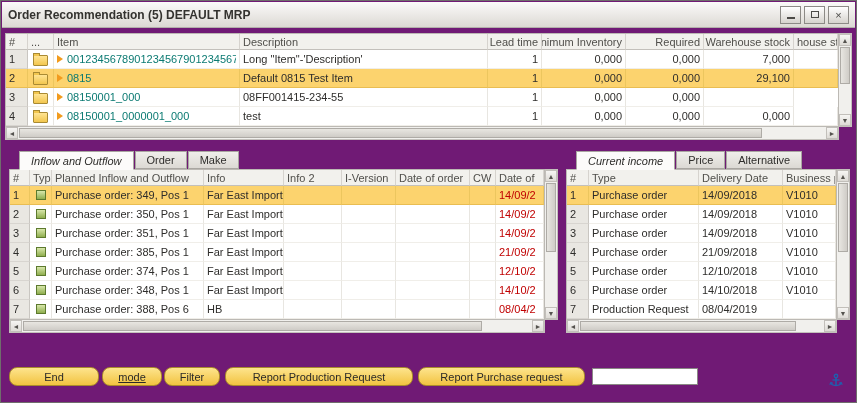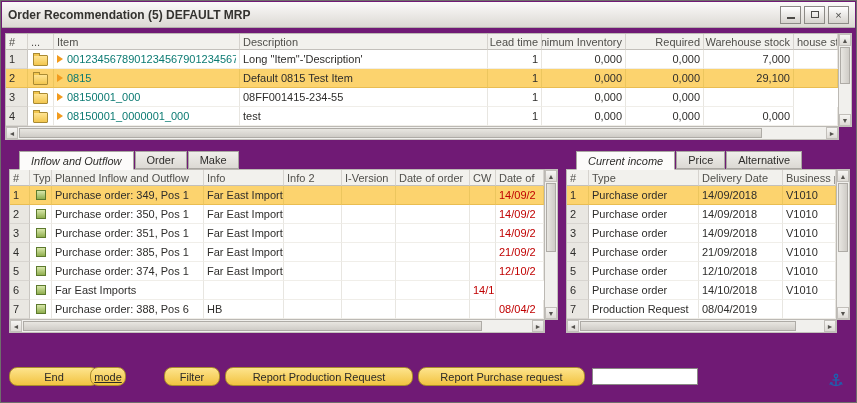--- a/index.html
+++ b/index.html
@@ -52,21 +52,21 @@
   .lp-tbl{width:536px;}
   .lp-row{grid-template-columns:20px 22px 152px 80px 58px 54px 74px 26px 1fr;}
   .rp-tbl{width:271px;}
   .rp-row{grid-template-columns:22px 110px 84px 1fr;}
   .p-vscroll{height:151px;}
   .lp-hscroll{width:536px;}
   .rp-hscroll{width:271px;}
   
   .btn{position:absolute;top:366px;height:19px;background:linear-gradient(#fde48d,#f2c340);border:1px solid #aa8b2d;border-radius:8px;display:flex;align-items:center;justify-content:center;font-size:11px;color:#2b2a27;box-sizing:border-box;cursor:default;}
   #btn-end{left:8px;width:90px;}
-  #btn-mode{left:89px;width:36px;text-decoration:underline;}
+  #btn-mode{left:101px;width:60px;text-decoration:underline;}
   #btn-filter{left:163px;width:56px;}
   #btn-rpr{left:224px;width:188px;}
   #btn-rpq{left:417px;width:167px;}
   .f-input{position:absolute;left:591px;top:367px;width:106px;height:17px;border:1px solid #8a8885;background:#fff;box-sizing:border-box;font-family:"Liberation Sans",sans-serif;font-size:11px;padding:0 3px;}
   .anchor{position:absolute;right:11px;top:371px;width:18px;height:18px;display:flex;align-items:center;justify-content:center;}
 </style>
 </head>
 <body>
 
 <div class="window">
@@ -273,20 +273,21 @@
           <div class="c"></div>
           <div class="c"></div>
           <div class="c red">12/10/2</div>
         </div>
 
         <div class="grid lp-row">
           <div class="c n">6</div>
           <div class="c cc">
               <span class="po-icon"></span>
             </div>
+          <div class="c">Purchase order: 348, Pos 1</div>
           <div class="c">Far East Imports</div>
           <div class="c"></div>
           <div class="c"></div>
           <div class="c"></div>
           <div class="c"></div>
           <div class="c red">14/10/2</div>
         </div>
 
         <div class="grid lp-row">
           <div class="c n">7</div>

